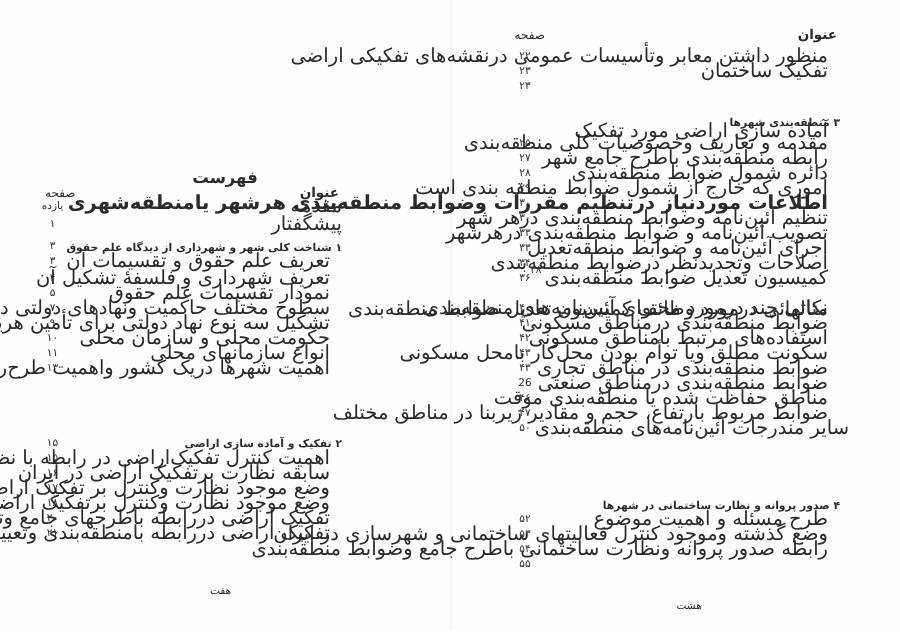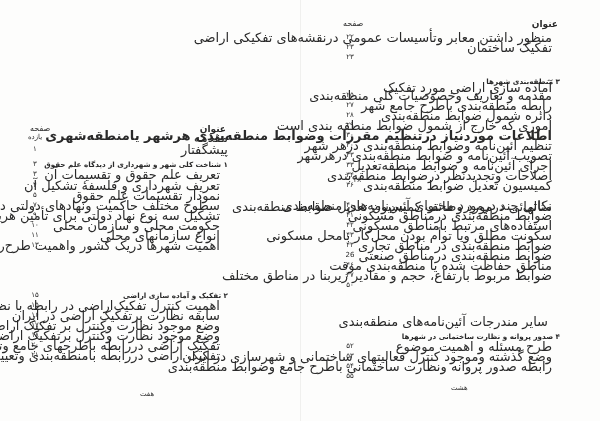--- a/index.html
+++ b/index.html
@@ -14,20 +14,21 @@
   .row { position: absolute; direction: rtl; white-space: nowrap; font-size: 13px; line-height: 9px; height: 9px; }
   .row .txt { position: absolute; right: 0; top: 0; }
   .row.chapter { font-weight: bold; font-size: 7.2px; }
   .pnum { position: absolute; font-size: 7px; direction: rtl; text-align: center; width: 22px; line-height: 9px; }
   .footer { position: absolute; font-size: 7px; direction: rtl; }
 </style>
 </head>
 <body>
 
 <div class="page left">
+  <div class="toc-title" style="top:112px;">فهرست</div>
   <div class="col-head title" style="top:124px; right:74px;">عنوان</div>
   <div class="col-head" style="top:124px; left:30px;">صفحه</div>
   <div id="left-rows">
       <div class="row" style="top: 133px; right: 72px; width: 220px;">
         <span class="txt">مقدمه</span>
       </div>
       <div class="pnum" style="top: 133px; left: 24px;">یازده</div>
       <div class="row" style="top: 145px; right: 72px; width: 220px;">
         <span class="txt">پیشگفتار</span>
       </div>
@@ -189,21 +190,21 @@
       </div>
       <div class="pnum" style="top: 251px; left: 38px;">26</div>
       <div class="row" style="top: 261px; right: 48px; width: 210px;">
         <span class="txt">مناطق حفاظت شده یا منطقه‌بندی موقت</span>
       </div>
       <div class="pnum" style="top: 261px; left: 38px;">۴۶</div>
       <div class="row" style="top: 271px; right: 48px; width: 210px;">
         <span class="txt">ضوابط مربوط بارتفاع، حجم و مقادیر زیربنا در مناطق مختلف</span>
       </div>
       <div class="pnum" style="top: 271px; left: 38px;">۴۷</div>
-      <div class="row" style="top: 281px; right: 52px; width: 210px; margin-top: 36px;">
+      <div class="row" style="top: 281px; right: 34px; width: 210px;">
         <span class="txt">سایر مندرجات آئین‌نامه‌های منطقه‌بندی</span>
       </div>
       <div class="pnum" style="top: 281px; left: 38px;">۵۰</div>
       <div class="row chapter" style="top: 332px; right: 40px; width: 210px;">
         <span class="txt">۴  صدور پروانه و نظارت ساختمانی در شهرها</span>
       </div>
       <div class="pnum" style="top: 344px; left: 38px;"></div>
       <div class="row" style="top: 342px; right: 48px; width: 210px;">
         <span class="txt">طرح مسئله و اهمیت موضوع</span>
       </div>
@@ -214,14 +215,14 @@
       <div class="pnum" style="top: 352px; left: 38px;">۵۳</div>
       <div class="row" style="top: 362px; right: 48px; width: 210px;">
         <span class="txt">رابطه صدور پروانه ونظارت ساختمانی باطرح جامع وضوابط منطقه‌بندی</span>
       </div>
       <div class="pnum" style="top: 362px; left: 38px;">۵۴</div>
       <div class="row" style="top: 372px; right: 48px; width: 210px;">
         <span class="txt"></span>
       </div>
       <div class="pnum" style="top: 372px; left: 38px;">۵۵</div>
     </div>
-  <div class="footer" style="top:384px; left:150px;">هشت</div>
+  <div class="footer" style="top:400px; left:150px;">هشت</div>
 </div>
 
 </body></html>

